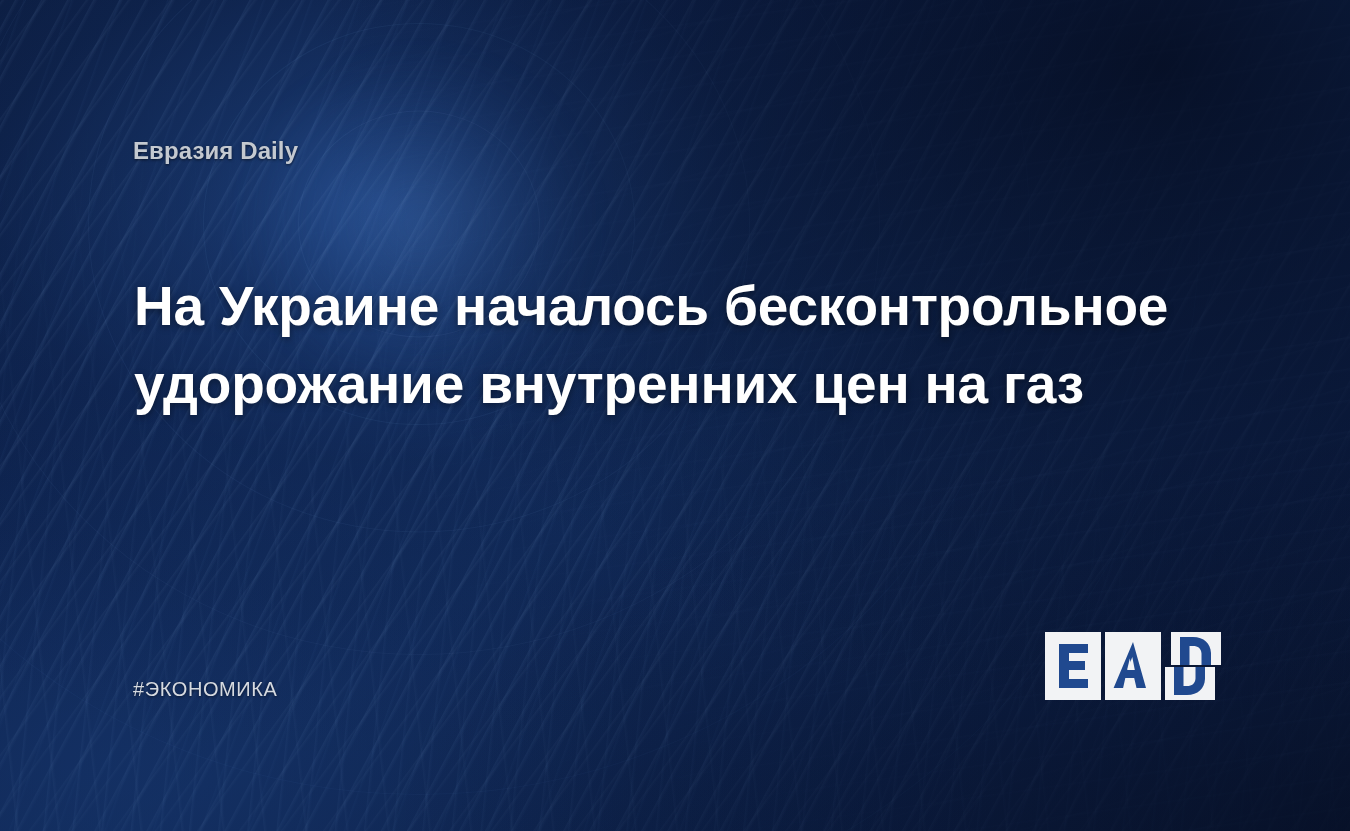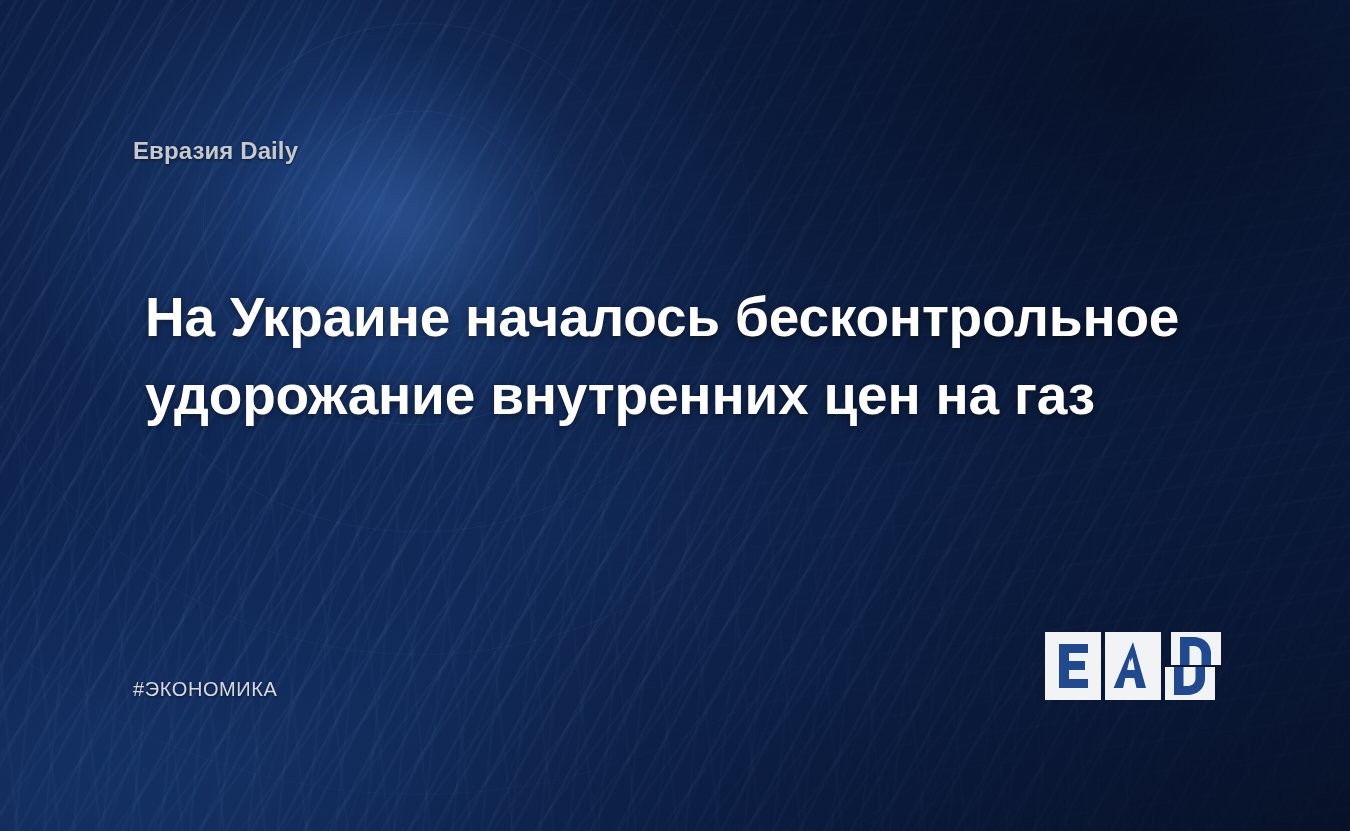--- a/index.html
+++ b/index.html
@@ -173,21 +173,21 @@
     color: #c4c9d0;
     text-shadow: 0 1px 3px rgba(0, 0, 0, 0.55);
     white-space: nowrap;
   }
 
   .headline {
     position: absolute;
     left: 133px;
     top: 266px;
     width: 1090px;
-    margin: 12px;
+    margin: 1px;
     font-size: 55px;
     font-weight: bold;
     line-height: 78px;
     letter-spacing: -0.2px;
     color: #ffffff;
     text-shadow: 0 2px 7px rgba(0, 0, 0, 0.42);
   }
 
   .hashtag {
     position: absolute;

